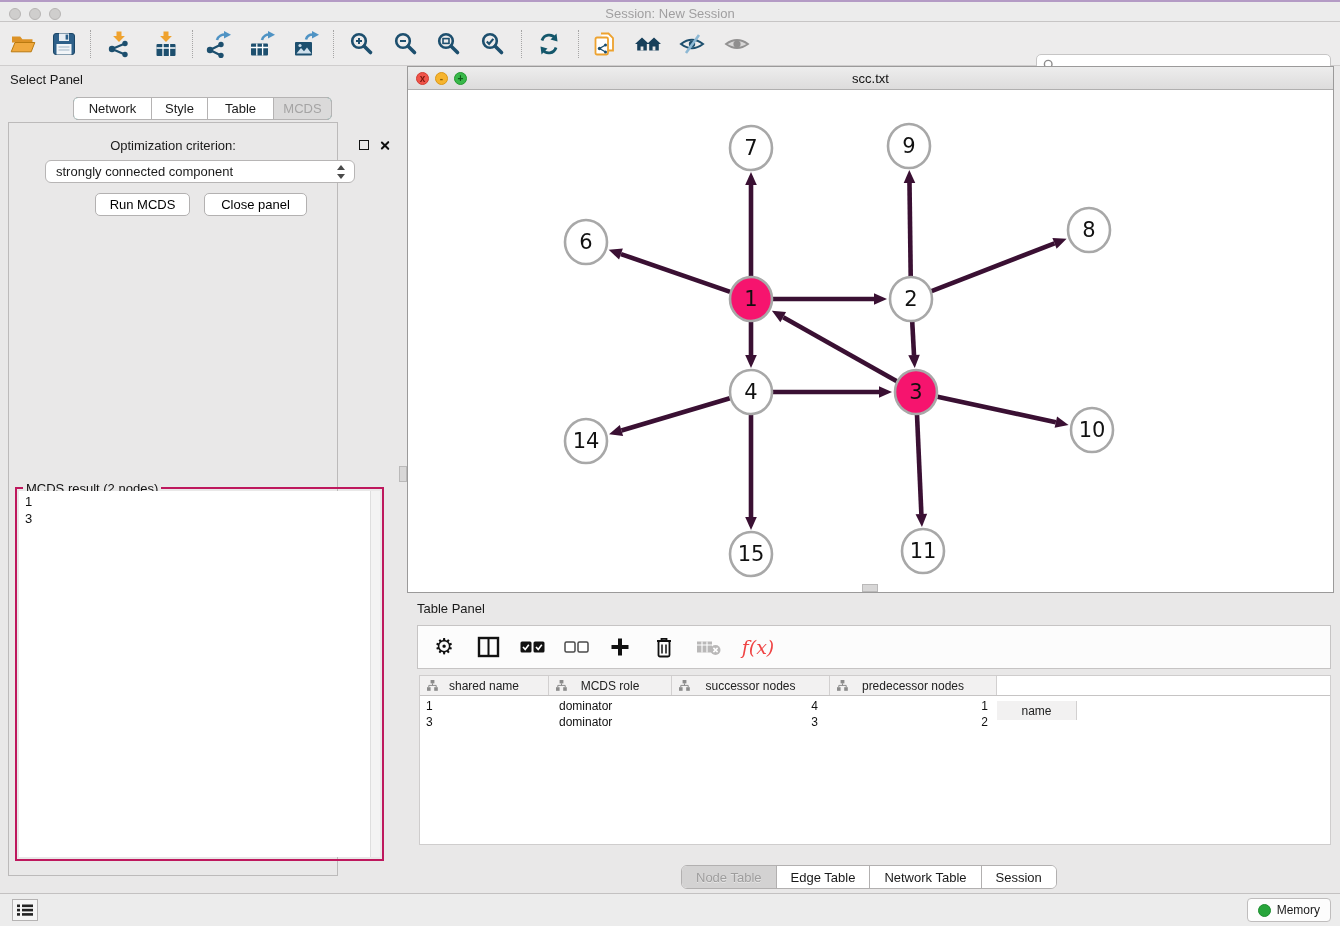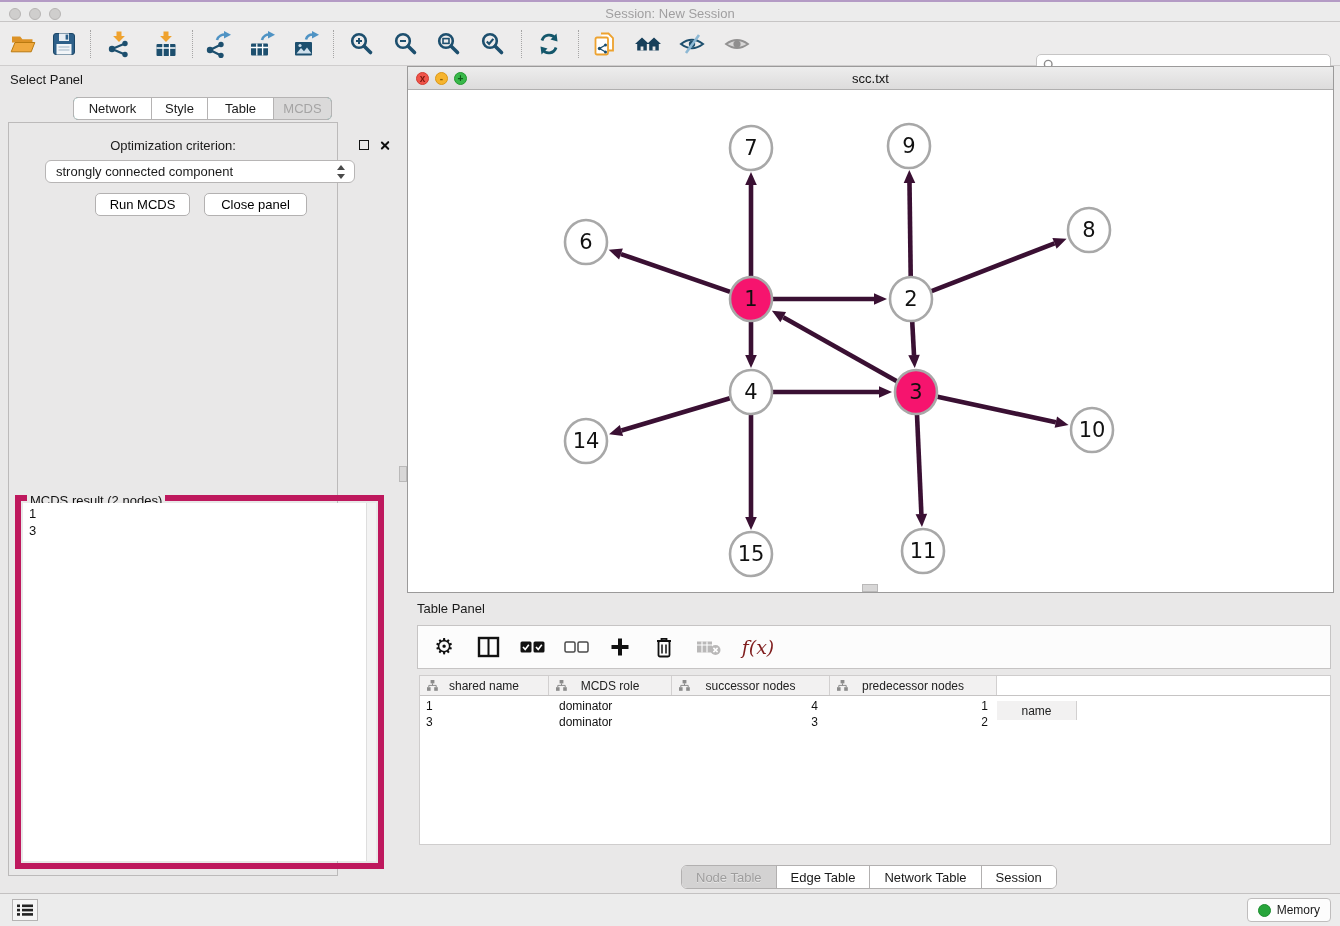--- a/index.html
+++ b/index.html
@@ -47,21 +47,21 @@
     display:flex;align-items:center;padding-left:10px;}
   .opt-stepper{position:absolute;right:9px;top:3px;width:9px;height:16px;}
   .opt-stepper::before{content:"";position:absolute;left:1px;top:1px;border-left:4px solid transparent;
     border-right:4px solid transparent;border-bottom:5px solid #4a4a4a;}
   .opt-stepper::after{content:"";position:absolute;left:1px;bottom:1px;border-left:4px solid transparent;
     border-right:4px solid transparent;border-top:5px solid #4a4a4a;}
   .cp-btn{position:absolute;top:70px;height:23px;background:#fff;border:1px solid #b3b1b1;border-radius:5px;
     font-size:13px;font-family:inherit;display:flex;align-items:center;justify-content:center;box-sizing:border-box;}
   .btn-run{left:86px;width:95px;}
   .btn-closepanel{left:195px;width:103px;}
-  .mcds-fieldset{position:absolute;left:6px;top:372px;width:369px;height:374px;border:6px solid #be185d;box-sizing:border-box;padding-left:23px;}
+  .mcds-fieldset{position:absolute;left:6px;top:364px;width:369px;height:374px;border:2px solid #be185d;box-sizing:border-box;padding-left:23px;}
   .mcds-legend{position:absolute;left:6px;top:-8px;background:#e9e8e8;padding:0 3px;font-size:13px;color:#111;}
   .mcds-list{position:absolute;left:2px;top:2px;right:2px;bottom:2px;background:#fff;overflow:hidden;}
   .mcds-scrolltrack{position:absolute;right:0;top:0;bottom:0;width:9px;background:#f3f3f3;border-left:1px solid #dedede;}
   .mcds-item{font-size:13px;line-height:17px;padding-left:6px;color:#111;}
   .mcds-list-inner{padding-top:2px;}
   
   .grip-v{position:absolute;left:399px;top:466px;width:8px;height:16px;background:#d8d7d7;border:1px solid #bab9b9;box-sizing:border-box;}
   .grip-h{position:absolute;left:862px;top:584px;width:16px;height:8px;background:#d8d7d7;border:1px solid #bab9b9;box-sizing:border-box;}
   
   .net-window{position:absolute;left:407px;top:66px;width:927px;height:527px;border:1px solid #9b9a9a;
@@ -75,21 +75,21 @@
   .ntl.red{background:#ef5349;border:1px solid #d23c32;color:#7e170e;}
   .ntl.yellow{background:#f6b42e;border:1px solid #da9717;color:#8a5d05;}
   .ntl.green{background:#39b84a;border:1px solid #22992f;color:#0d5c18;}
   .net-canvas{position:absolute;left:0;top:23px;width:925px;height:502px;background:#fff;}
   
   .table-panel{position:absolute;left:407px;top:595px;width:927px;height:293px;}
   .tp-toolbar{position:absolute;left:10px;top:30px;width:914px;height:44px;background:#fcfcfc;
     border:1px solid #c6c4c4;box-sizing:border-box;display:flex;align-items:center;gap:16px;padding-left:12px;}
   .tp-tool{width:28px;height:28px;display:flex;align-items:center;justify-content:center;}
   .gear-glyph{font-size:22px;line-height:1;color:#111;font-family:"DejaVu Sans",sans-serif;}
-  .fx-label{font-family:"DejaVu Serif","Liberation Serif",serif;font-style:italic;font-size:19px;color:#7f1d1d;}
+  .fx-label{font-family:"DejaVu Serif","Liberation Serif",serif;font-style:italic;font-size:19px;color:#ef4444;}
   .tp-table{position:absolute;left:12px;top:80px;width:912px;height:170px;background:#fff;
     border:1px solid #cfcdcd;box-sizing:border-box;}
   .tp-header{position:absolute;left:0;top:0;height:20px;display:flex;border-bottom:1px solid #c6c4c4;width:100%;box-sizing:border-box;background:#fff;}
   .th{position:relative;height:19px;background:#f2f1f1;border-right:1px solid #d2d0d0;box-sizing:border-box;
     display:flex;align-items:center;justify-content:center;font-size:12px;color:#222;}
   .th .sorticon{position:absolute;left:7px;top:4px;}
   .tp-row{position:absolute;left:0;display:flex;width:100%;height:16px;font-size:12px;color:#111;}
   .td{box-sizing:border-box;white-space:nowrap;overflow:hidden;}
   .c0{width:129px;padding-left:6px;}
   .c1{width:123px;padding-left:10px;}

